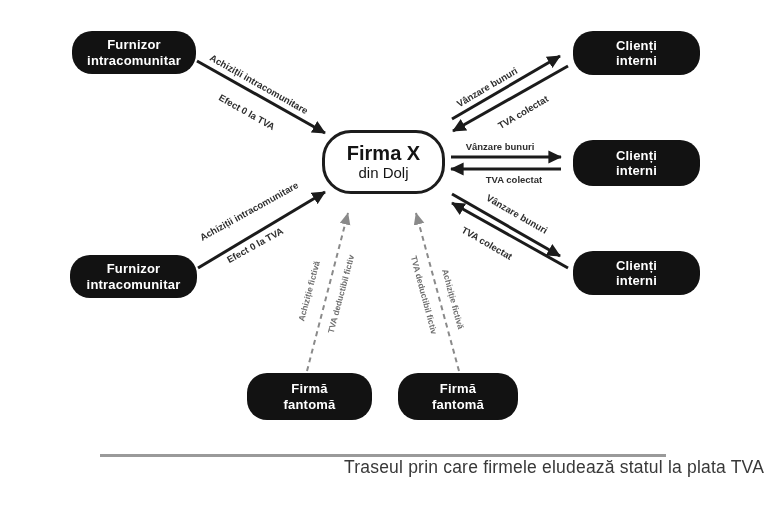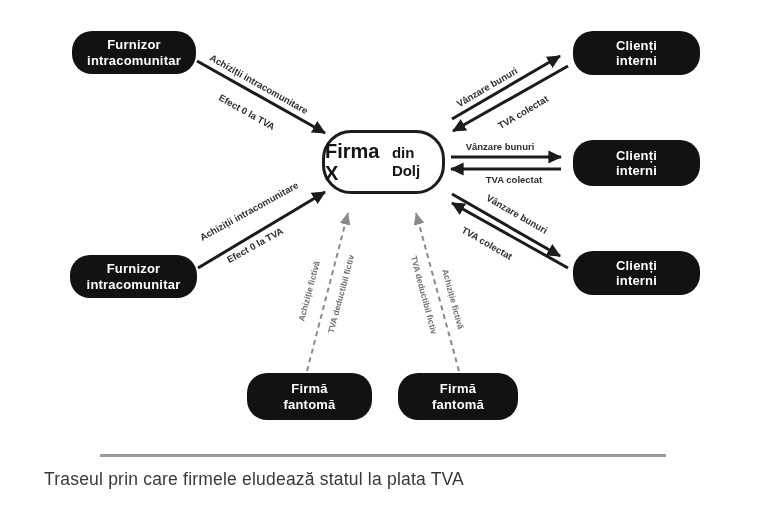--- a/index.html
+++ b/index.html
@@ -8,34 +8,34 @@
     font-family:"Liberation Sans",sans-serif;
   }
   .arrows{position:absolute;left:0;top:0;width:764px;height:510px;}
   .node{
     position:absolute;background:#121212;color:#ffffff;border-radius:20px;
     display:flex;flex-direction:column;align-items:center;justify-content:center;
     font-weight:700;font-size:13px;line-height:1.18;letter-spacing:.2px;text-align:center;
   }
   .center-node{
     position:absolute;background:#ffffff;border:3px solid #1c1c1c;border-radius:29px;
-    display:flex;align-items:center;justify-content:center;
+    display:flex;flex-direction:column;align-items:center;justify-content:center;
     color:#141414;text-align:left;box-sizing:border-box;
   }
   .center-node .l1{font-size:20px;font-weight:700;line-height:1.1;}
-  .center-node .l2{font-size:15px;font-weight:700;line-height:1.2;}
+  .center-node .l2{font-size:15px;font-weight:400;line-height:1.2;}
   .elabel{
     position:absolute;font-size:9.5px;font-weight:700;color:#2e2e2e;white-space:nowrap;
   }
   .dlabel{
     position:absolute;font-size:8.5px;font-weight:700;color:#6e6e6e;white-space:nowrap;
   }
   .divider{position:absolute;left:100px;top:454px;width:566px;height:3px;background:#9a9a9a;}
   .caption{
-    position:absolute;left:0;right:0;top:469px;text-align:left;
+    position:absolute;left:0;right:0;top:457px;text-align:right;
     font-size:17.5px;color:#383838;letter-spacing:.2px;padding-left:44px;
   }
 </style>
 </head>
 <body>
 
 <div class="stage">
 
   <svg class="arrows" viewBox="0 0 764 510" xmlns="http://www.w3.org/2000/svg">
     <defs>

